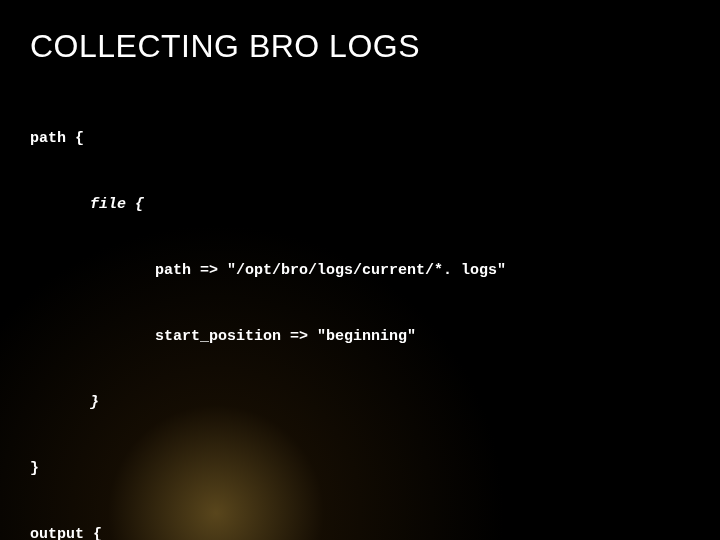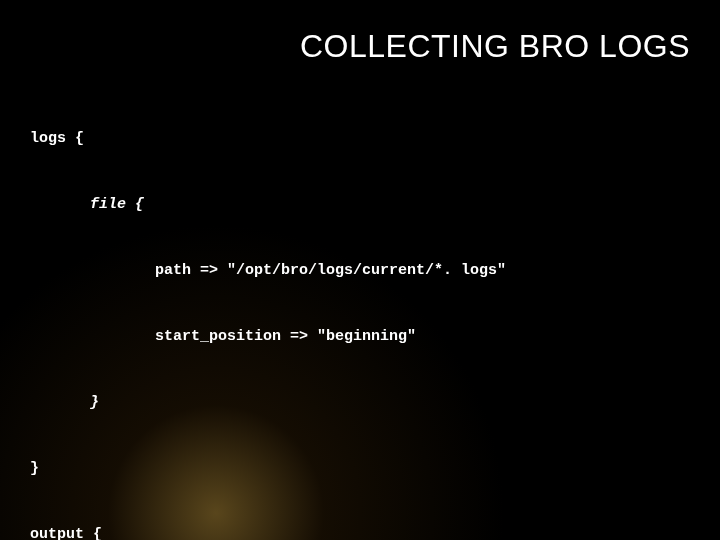--- a/index.html
+++ b/index.html
@@ -18,40 +18,39 @@
     height: 540px;
     background: radial-gradient(circle at 30% 95%, rgba(255,200,80,0.35) 0%, rgba(80,50,10,0.25) 15%, rgba(0,0,0,1) 40%);
     box-sizing: border-box;
     padding: 20px 30px 20px 30px;
   }
   .title {
     font-size: 32px;
     font-weight: 400;
     letter-spacing: 0.5px;
     margin: 8px 0 24px 0;
-    text-align: right;
   }
   .code {
     font-family: "Courier New", Courier, monospace;
     font-size: 15px;
     font-weight: 700;
     line-height: 2.2;
     white-space: pre;
   }
   .ind1 { padding-left: 60px; display:block;font-style:italic; }
   .ind2 { padding-left: 125px; display:block; }
   .ind0 { padding-left: 0; display:block; }
 </style>
 </head>
 <body>
 
 <div class="slide">
   <div class="title">COLLECTING BRO LOGS</div>
   <div class="code">
-<span class="ind0">logs {</span>
+<span class="ind0">path {</span>
 <span class="ind1">file {</span>
 <span class="ind2">path =&gt; "/opt/bro/logs/current/*. logs"</span>
 <span class="ind2">start_position =&gt; "beginning"</span>
 <span class="ind1">}</span>
 <span class="ind0">}</span>
 <span class="ind0">output {</span>
 
 
 
 

